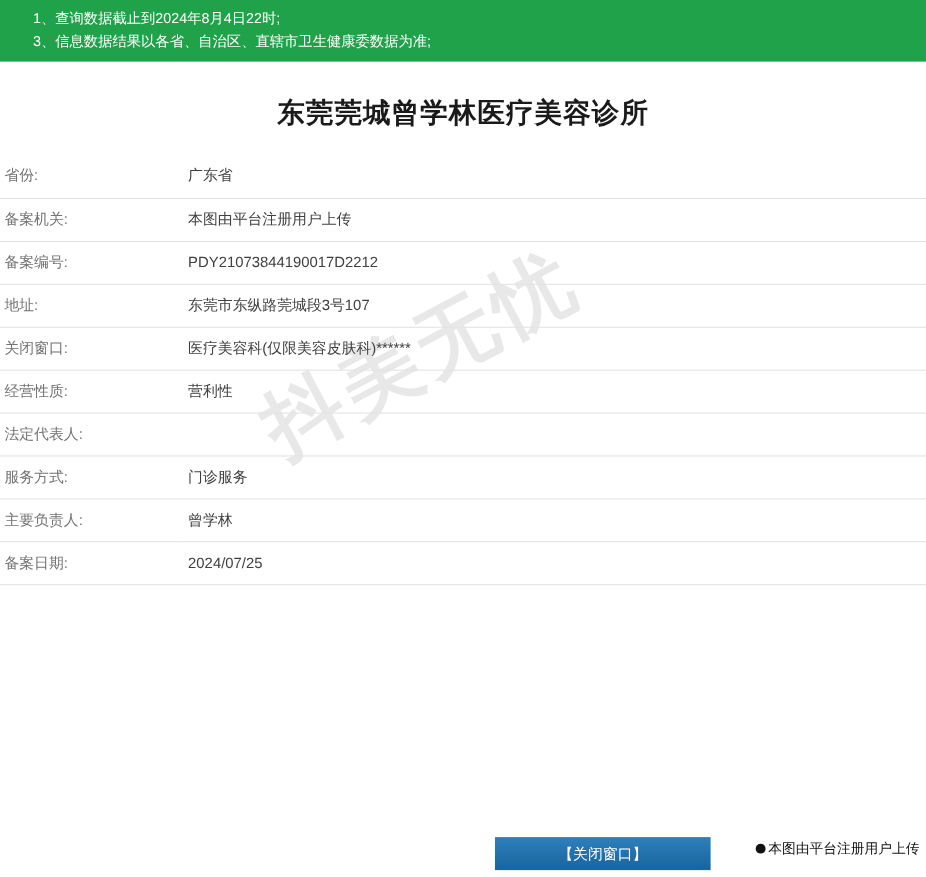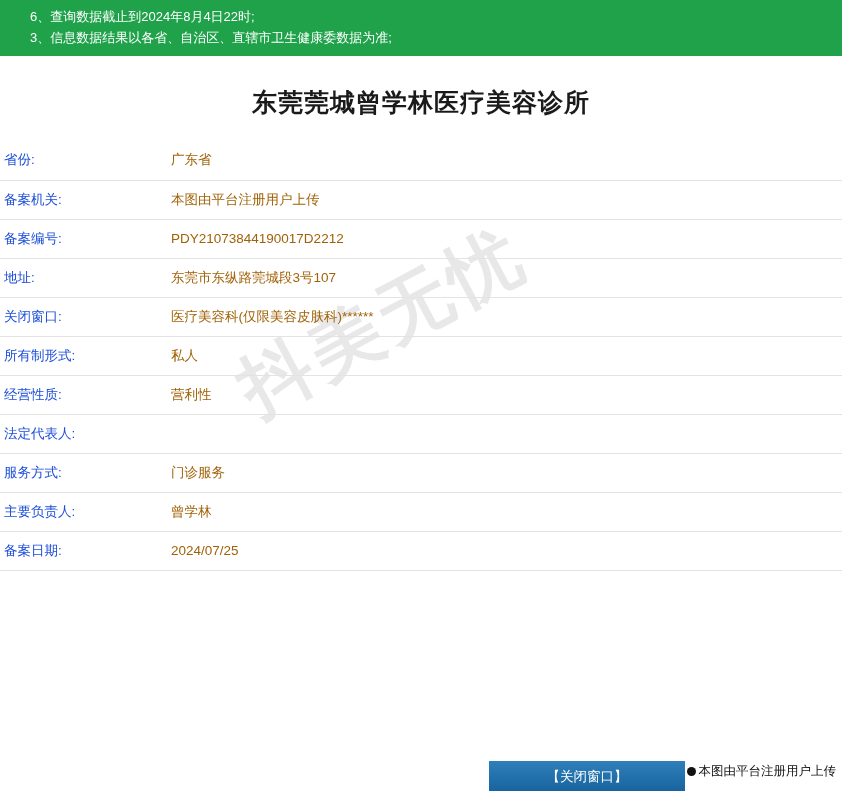--- a/index.html
+++ b/index.html
@@ -60,25 +60,25 @@
   .info-table td {
     border-bottom: 1px solid #e3e3e3;
     font-size: 13.5px;
     color: #3a3a3a;
     vertical-align: middle;
     background: transparent;
   }
   .info-table td.label {
     width: 160px;
     padding-left: 4px;
-    color: #1d4ed8;
+    color: #737373;
   }
   .info-table td.value {
     padding-left: 6px;
-    color: #a16207;
+    color: #404040;
   }
 
   
   .watermark {
     position: absolute;
     left: 253px;
     top: 268px;
     width: 340px;
     height: 260px;
     pointer-events: none;
@@ -109,21 +109,20 @@
     height: 30px;
     background: #1a6ca8;
     background: linear-gradient(#2e7fbb, #18649e);
     color: #ffffff;
     font-size: 13.5px;
     line-height: 30px;
     text-align: center;
     border: none;
     cursor: pointer;
     font-family: "Liberation Sans", sans-serif;
-    margin-left: 39px;
   }
   .credit {
     position: absolute;
     right: 6px;
     top: 2px;
     font-size: 12.5px;
     color: #111111;
     font-weight: normal;
     white-space: nowrap;
   }
@@ -134,21 +133,21 @@
     border-radius: 50%;
     background: #111111;
     margin-right: 3px;
     vertical-align: middle;
   }
 </style>
 </head>
 <body>
 
 <div class="notice-bar">
-  <div class="notice-line">6、查询数据截止到2024年8月4日22时;</div>
+  <div class="notice-line">1、查询数据截止到2024年8月4日22时;</div>
   <div class="notice-line">3、信息数据结果以各省、自治区、直辖市卫生健康委数据为准;</div>
 </div>
 
 <div class="title-wrap">
   <span class="page-title">东莞莞城曾学林医疗美容诊所</span>
 </div>
 
 <div class="watermark">抖美无忧</div>
 
 <table class="info-table">
@@ -165,24 +164,20 @@
       <td class="label">备案编号:</td>
       <td class="value">PDY21073844190017D2212</td>
     </tr>
     <tr>
       <td class="label">地址:</td>
       <td class="value">东莞市东纵路莞城段3号107</td>
     </tr>
     <tr>
       <td class="label">关闭窗口:</td>
       <td class="value">医疗美容科(仅限美容皮肤科)******</td>
-    </tr>
-    <tr>
-      <td class="label">所有制形式:</td>
-      <td class="value">私人</td>
     </tr>
     <tr>
       <td class="label">经营性质:</td>
       <td class="value">营利性</td>
     </tr>
     <tr>
       <td class="label">法定代表人:</td>
       <td class="value"></td>
     </tr>
     <tr>

